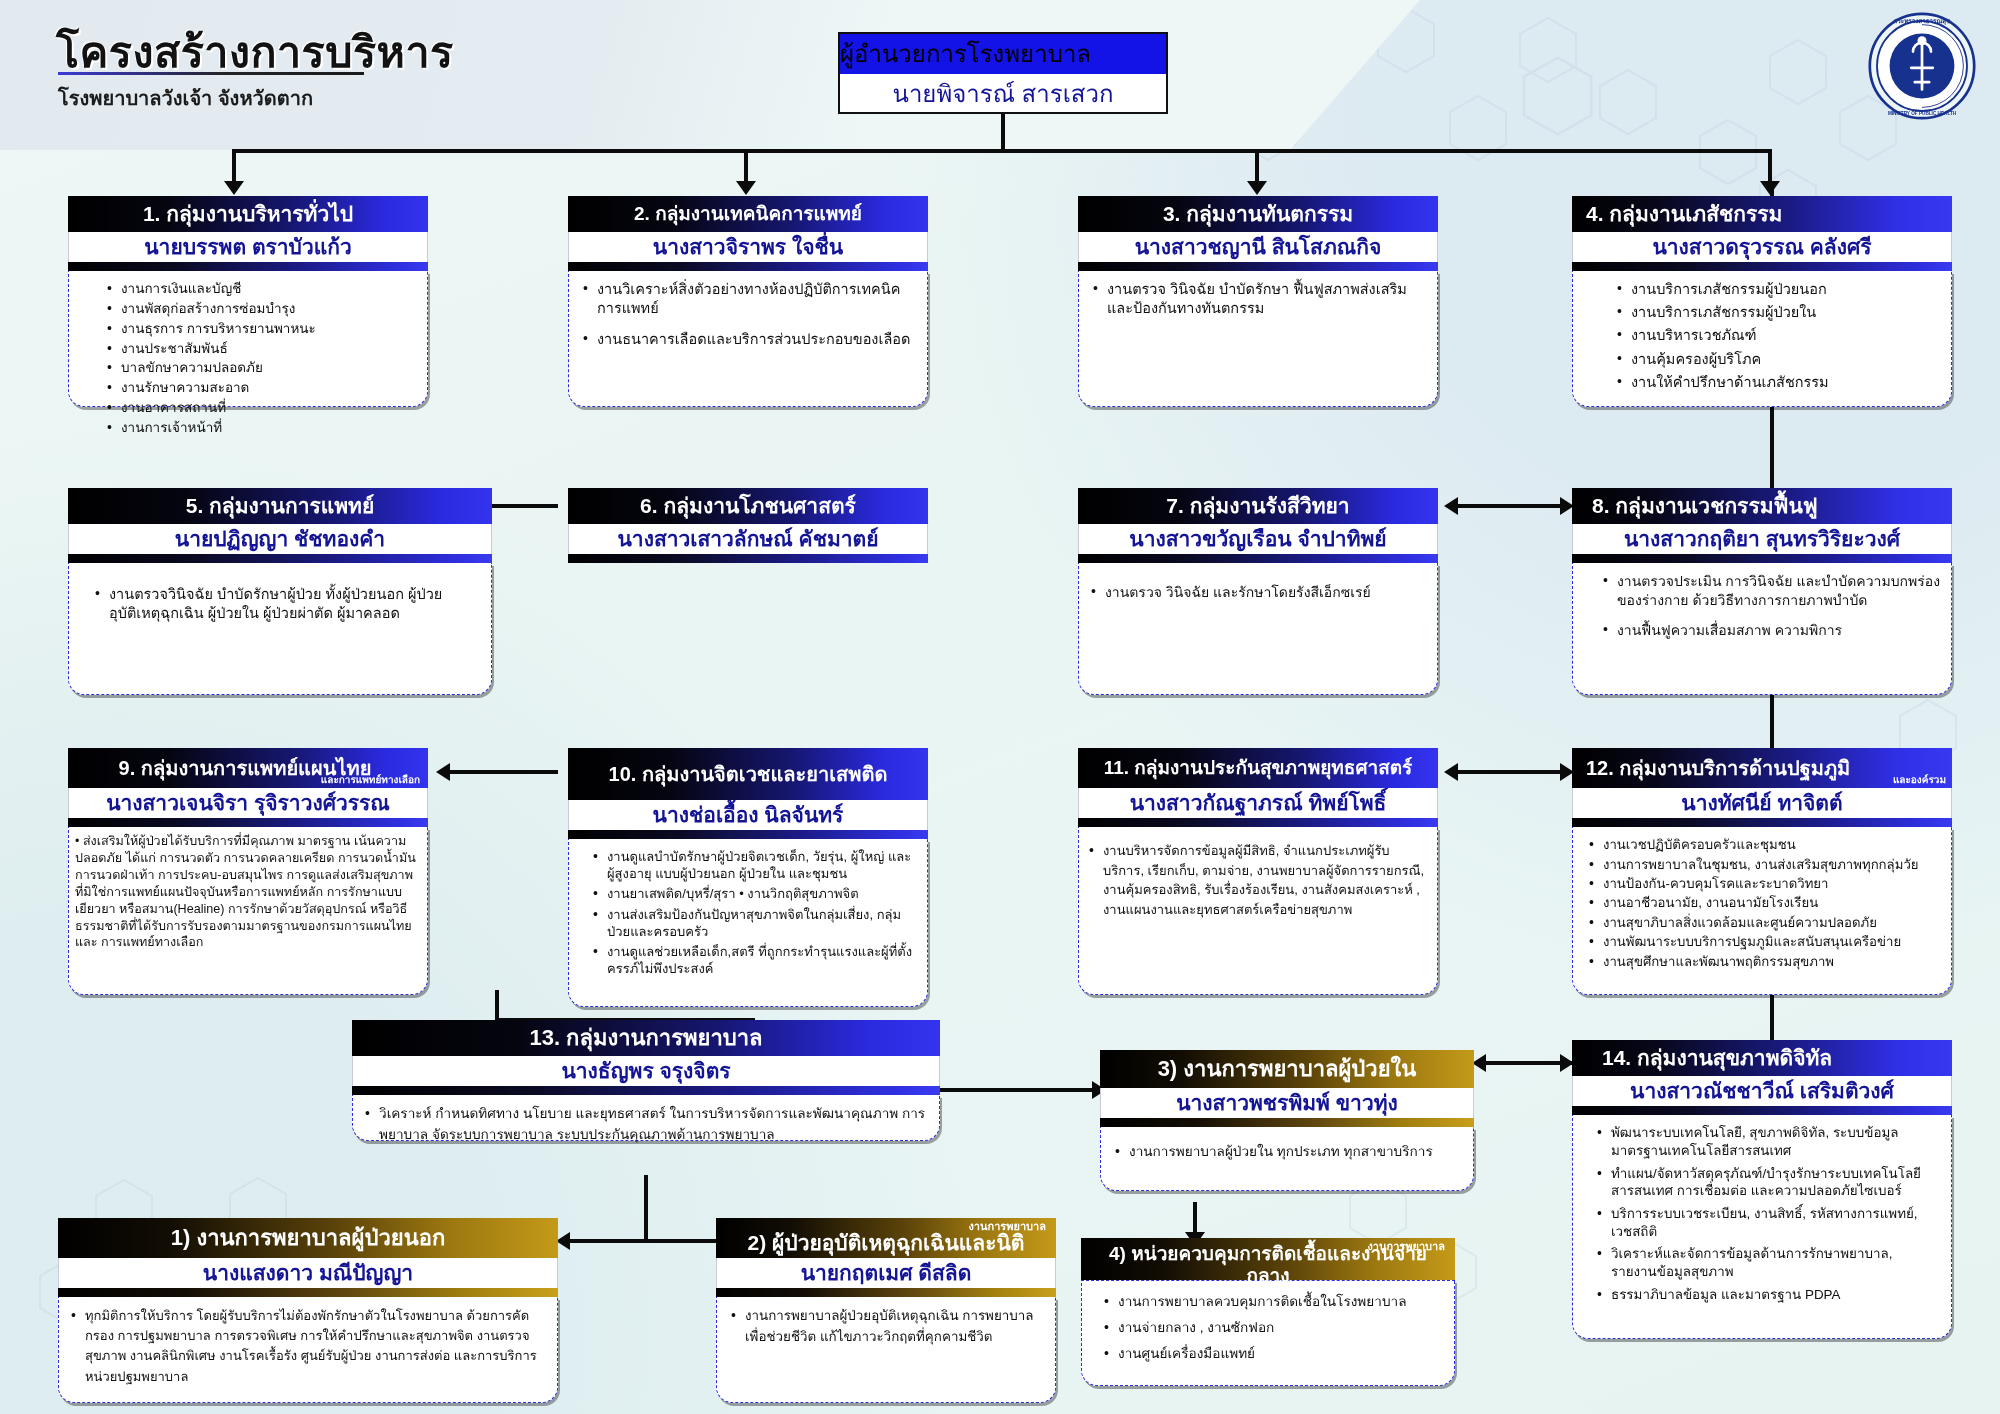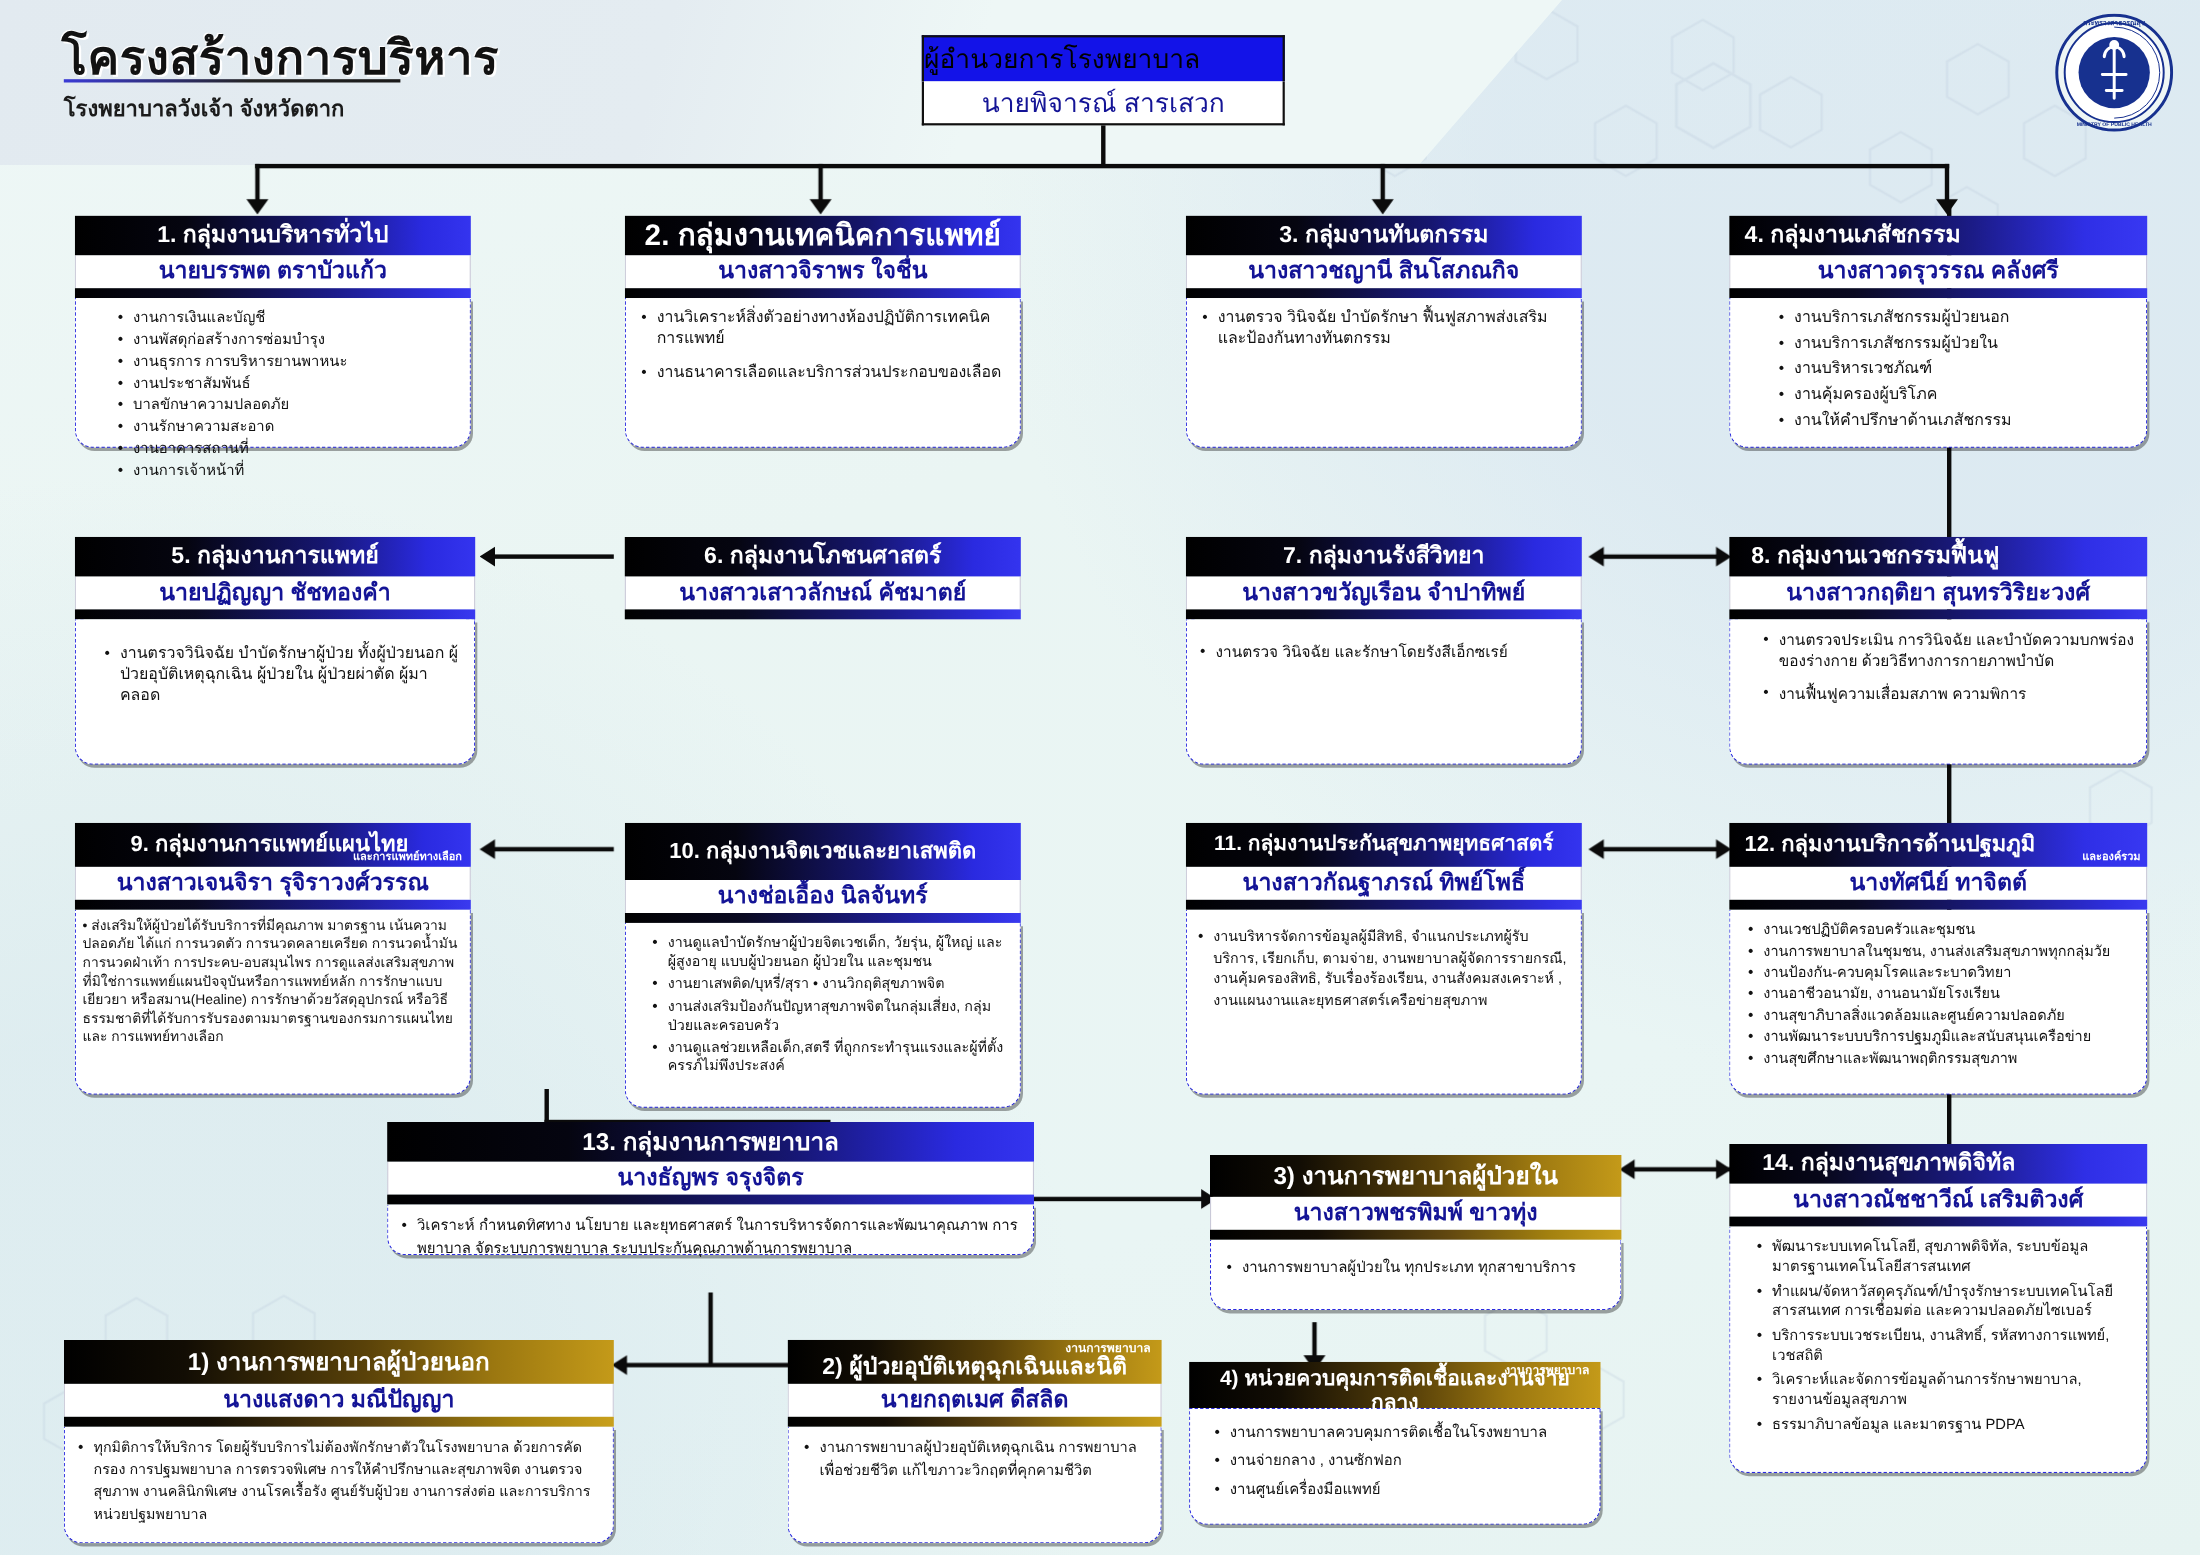--- a/index.html
+++ b/index.html
@@ -192,21 +192,21 @@
         <li>งานประชาสัมพันธ์</li>
         <li>บาลขักษาความปลอดภัย</li>
         <li>งานรักษาความสะอาด</li>
         <li>งานอาคารสถานที่</li>
         <li>งานการเจ้าหน้าที่</li>
       </ul>
     </div>
   </div>
 
   <div class="box" id="d2" style="left:568px; top:196px; width:360px;">
-    <div class="hdr g-blue" style="height:36px; font-size:27px;">2. กลุ่มงานเทคนิคการแพทย์</div>
+    <div class="hdr g-blue" style="height:36px; font-size:19px;">2. กลุ่มงานเทคนิคการแพทย์</div>
     <div class="name" style="font-size:21px;">นางสาวจิราพร ใจชื่น</div>
     <div class="strip g-strip"></div>
     <div class="body" style="height:136px; font-size:14.5px;">
       <ul>
         <li style="margin-bottom:12px;">งานวิเคราะห์สิ่งตัวอย่างทางห้องปฏิบัติการเทคนิคการแพทย์</li>
         <li>งานธนาคารเลือดและบริการส่วนประกอบของเลือด</li>
       </ul>
     </div>
   </div>
 
@@ -235,21 +235,21 @@
       </ul>
     </div>
   </div>
 
   <div class="ln" style="left:440px; top:504px; width:118px; height:4px;"></div>
   <div class="arrow ar-left" style="left:436px; top:497px;"></div>
   <div class="ln" style="left:1448px; top:504px; width:120px; height:4px;"></div>
   <div class="arrow ar-left" style="left:1444px; top:497px;"></div>
   <div class="arrow ar-right" style="left:1560px; top:497px;"></div>
 
-  <div class="box" id="d5" style="left:68px; top:488px; width:364px;">
+  <div class="box" id="d5" style="left:68px; top:488px; width:424px;">
     <div class="hdr g-blue" style="height:36px; font-size:21px;">5.  กลุ่มงานการแพทย์</div>
     <div class="name" style="font-size:21px;">นายปฏิญญา ชัชทองคำ</div>
     <div class="strip g-strip"></div>
     <div class="body" style="height:132px; font-size:14.5px; padding-top:22px; padding-left:24px;">
       <ul>
         <li>งานตรวจวินิจฉัย บำบัดรักษาผู้ป่วย ทั้งผู้ป่วยนอก ผู้ป่วยอุบัติเหตุฉุกเฉิน ผู้ป่วยใน ผู้ป่วยผ่าตัด ผู้มาคลอด</li>
       </ul>
     </div>
   </div>
 

